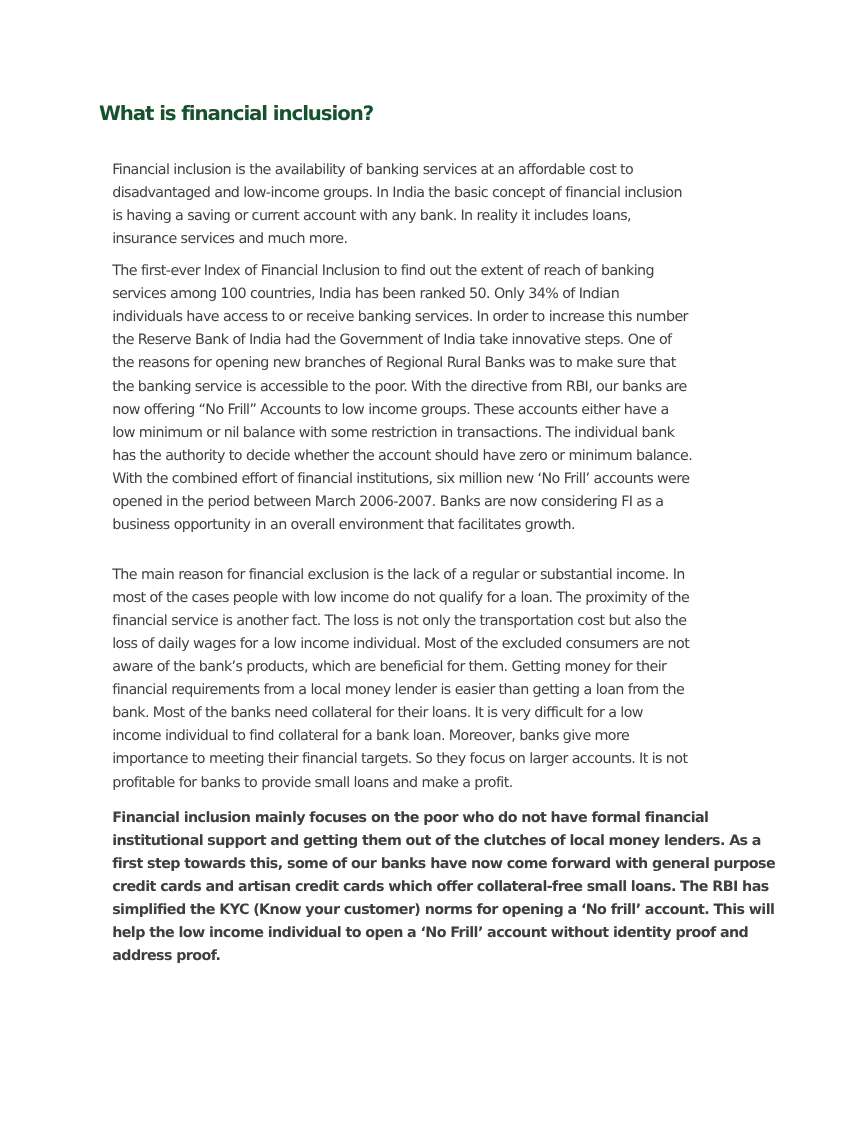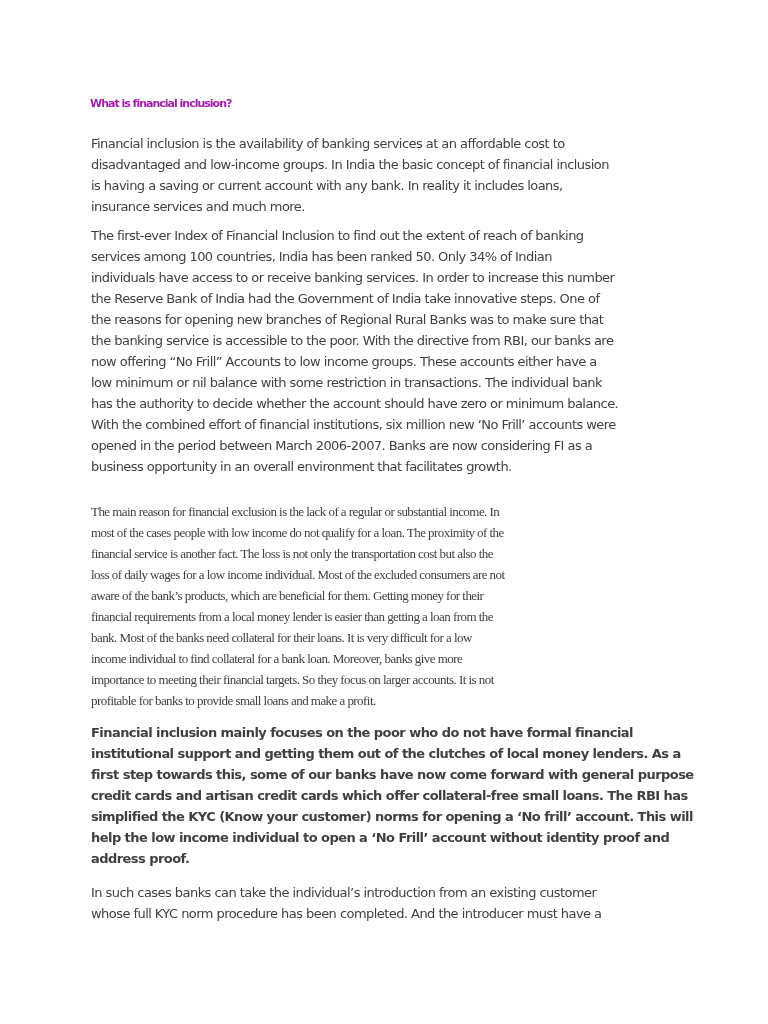--- a/index.html
+++ b/index.html
@@ -17,40 +17,40 @@
     position: relative;
     width: 768px;
     height: 1024px;
     background: #ffffff;
   }
   .doc-title {
     position: absolute;
     left: 90px;
     top: 92px;
     margin: 0;
-    font-size: 11px;
+    font-size: 18px;
     line-height: 24px;
     font-weight: bold;
     letter-spacing: -1px;
-    color: #a21caf;
+    color: #14532d;
     white-space: pre;
   }
   .para {
     position: absolute;
     left: 90px;
-    margin: 1px;
+    margin: 12px;
     font-size: 13px;
     line-height: 21px;
     letter-spacing: -0.55px;
     color: #3f3f3f;
     white-space: pre;
   }
   .p1 { top: 132px; }
   .p2 { top: 224px; }
-  .p3 { top: 500px; font-family: Liberation Serif, serif; }
+  .p3 { top: 500px; }
   .p4 { top: 721px; font-weight: bold; }
   .p5 { top: 881px; }
 </style>
 </head>
 <body>
 
 <div class="page">
   <h1 class="doc-title">What is financial inclusion?</h1>
 
   <p class="para p1">Financial inclusion is the availability of banking services at an affordable cost to
@@ -83,15 +83,13 @@
 profitable for banks to provide small loans and make a profit.</p>
 
   <p class="para p4">Financial inclusion mainly focuses on the poor who do not have formal financial
 institutional support and getting them out of the clutches of local money lenders. As a
 first step towards this, some of our banks have now come forward with general purpose
 credit cards and artisan credit cards which offer collateral-free small loans. The RBI has
 simplified the KYC (Know your customer) norms for opening a ‘No frill’ account. This will
 help the low income individual to open a ‘No Frill’ account without identity proof and
 address proof.</p>
 
-  <p class="para p5">In such cases banks can take the individual’s introduction from an existing customer
-whose full KYC norm procedure has been completed. And the introducer must have a</p>
 </div>
 
 </body></html>

